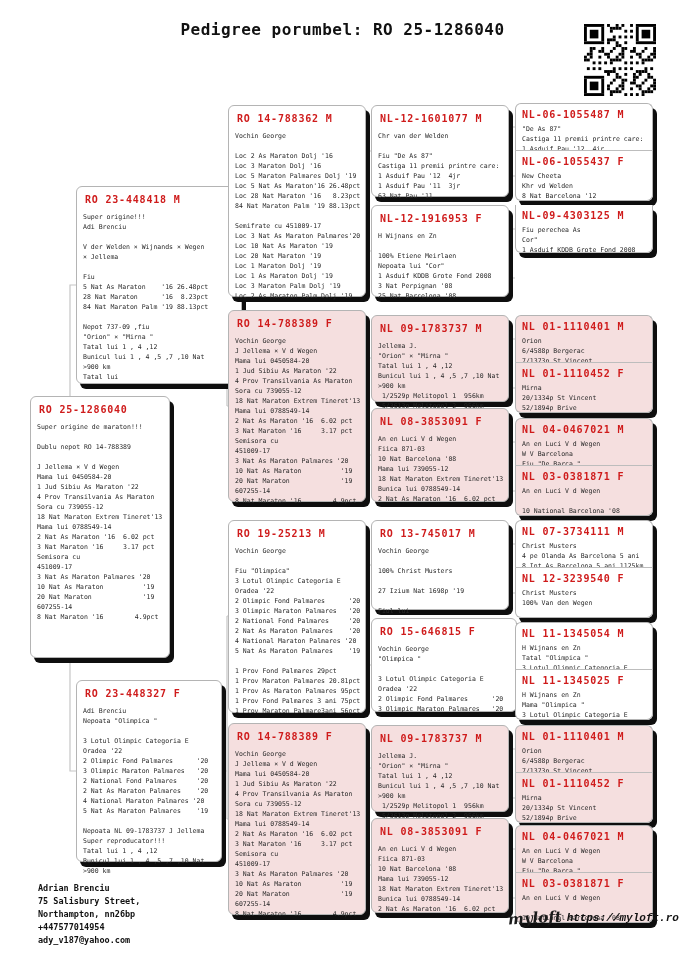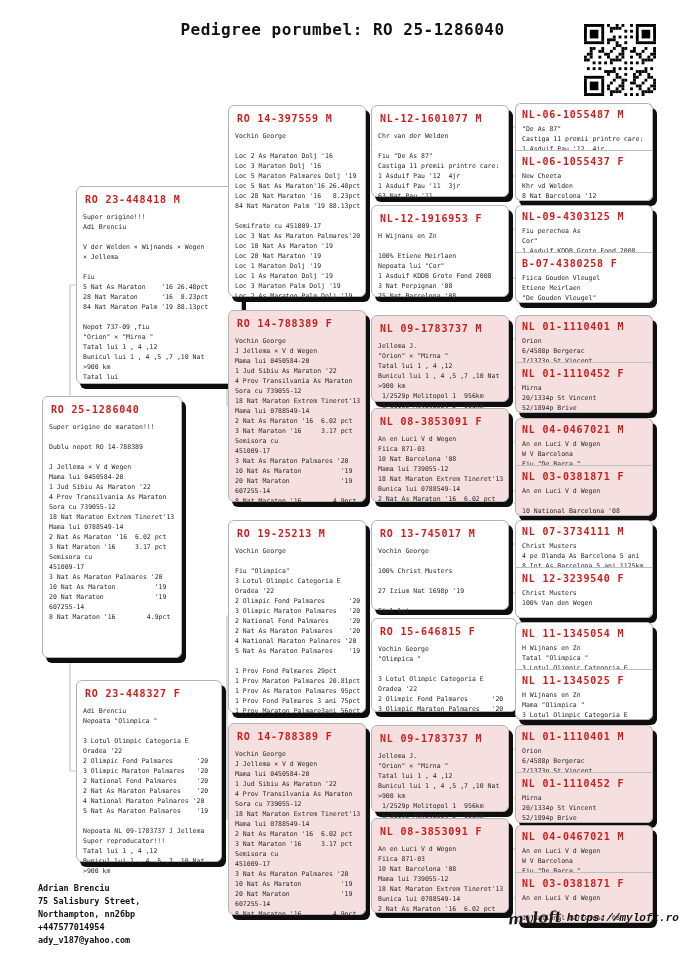--- a/index.html
+++ b/index.html
@@ -215,21 +215,21 @@
       M509,151 H512 M512,127 V176 M512,127 H515 M512,176 H515
       M509,251 H512 M512,229 V278 M512,229 H515 M512,278 H515
       M509,358 H512 M512,339 V388 M512,339 H515 M512,388 H515
       M509,455 H512 M512,442 V491 M512,442 H515 M512,491 H515
       M509,565 H512 M512,544 V593 M512,544 H515 M512,593 H515
       M509,665 H512 M512,646 V695 M512,646 H515 M512,695 H515
       M509,768 H512 M512,749 V798 M512,749 H515 M512,798 H515
       M509,865 H512 M512,849 V898 M512,849 H515 M512,898 H515"></path>
   </svg>
 
-  <div class="card" style="left:42px;top:396px;width:140px;height:262px">
+  <div class="card" style="left:30px;top:396px;width:140px;height:262px">
     <div class="ring">RO 25-1286040</div>
     <div class="cbody">Super origine de maraton!!!
 
 Dublu nepot RO 14-788389
 
 J Jellema × V d Wegen
 Mama lui 0450584-20
 1 Jud Sibiu As Maraton '22
 4 Prov Transilvania As Maraton
 Sora cu 739055-12
@@ -281,21 +281,21 @@
 5 Nat As Maraton Palmares    '19
 
 Nepoata NL 09-1783737 J Jellema
 Super reproducator!!!
 Tatal lui 1 , 4 ,12
 Bunicul lui 1 , 4 ,5 ,7 ,10 Nat
 &gt;900 km</div>
   </div>
 
   <div class="card" style="left:228px;top:105px;width:138px;height:192px">
-    <div class="ring">RO 14-397559 M</div>
+    <div class="ring">RO 14-788362 M</div>
     <div class="cbody">Vochin George
 
 Loc 2 As Maraton Dolj '16
 Loc 3 Maraton Dolj '16
 Loc 5 Maraton Palmares Dolj '19
 Loc 5 Nat As Maraton'16 26.48pct
 Loc 28 Nat Maraton '16   8.23pct
 84 Nat Maraton Palm '19 88.13pct
 
 Semifrate cu 451009-17
@@ -464,26 +464,20 @@
     </div>
   </div>
 
   <div class="g4pair" style="left:515px;top:205px">
     <div class="g4box" style="height:48px">
       <div class="ring">NL-09-4303125 M</div>
       <div class="cbody">Fiu perechea As
 Cor"
 1 Asduif KDDB Grote Fond 2008</div>
     </div>
-    <div class="g4box" style="height:50px">
-      <div class="ring">B-07-4380258 F</div>
-      <div class="cbody">Fiica Gouden Vleugel
-Etiene Meirlaen
-"De Gouden Vleugel"</div>
-    </div>
   </div>
 
   <div class="g4pair pink" style="left:515px;top:315px">
     <div class="g4box" style="height:48px">
       <div class="ring">NL 01-1110401 M</div>
       <div class="cbody">Orion
 6/4588p Bergerac
 7/1373p St Vincent</div>
     </div>
     <div class="g4box" style="height:50px">

